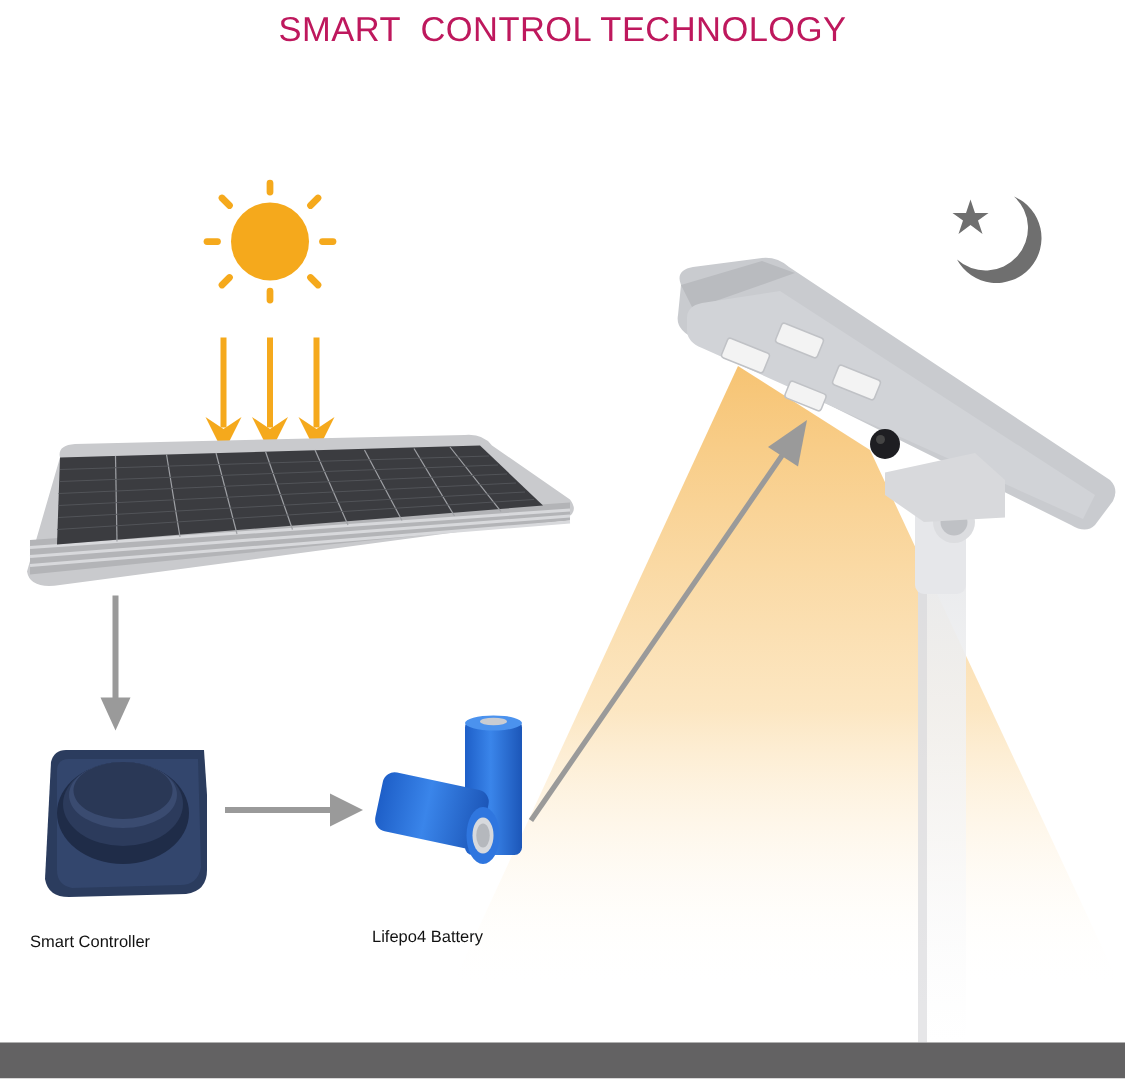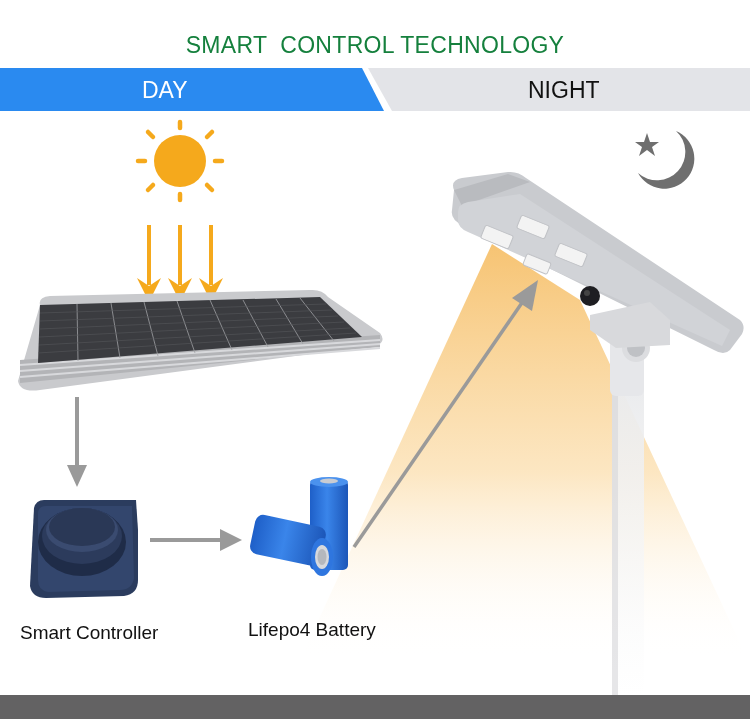--- a/index.html
+++ b/index.html
@@ -1,51 +1,45 @@
 <!DOCTYPE html>
 <html><head>
   <meta charset="utf-8">
   <style>
     * { margin: 0; padding: 0; box-sizing: border-box; }
     html, body { width: 750px; height: 719px; background: #ffffff; overflow: hidden; }
     body { position: relative; font-family: "Liberation Sans", sans-serif; }
     .title {
-      position: absolute; left: 0; top: 32px; width: 750px; text-align: center;
-      font-size: 23px; color: #15803d; letter-spacing: 0.3px; white-space: pre;
+      position: absolute; left: 0; top: 6px; width: 750px; text-align: center;
+      font-size: 23px; color: #be185d; letter-spacing: 0.3px; white-space: pre;
     }
     .tabbar { position: absolute; left: 0; top: 68px; width: 750px; height: 43px; }
     .tab-day {
       position: absolute; left: 0; top: 0; width: 384px; height: 43px;
       background: #2a8af0;
       clip-path: polygon(0 0, 362px 0, 384px 43px, 0 43px);
     }
     .tab-night {
       position: absolute; left: 368px; top: 0; width: 382px; height: 43px;
       background: #e3e4e8;
       clip-path: polygon(0 0, 382px 0, 382px 43px, 24px 43px);
     }
     .tab-label { position: absolute; top: 9px; font-size: 23px; }
     .tab-day .tab-label { left: 142px; color: #ffffff; }
     .tab-night .tab-label { left: 160px; color: #111; }
     .abs { position: absolute; }
-    .caption { position: absolute; font-size: 19px; color: #111; }
+    .caption { position: absolute; font-size: 11px; color: #111; }
     .footer-bar { position: absolute; left: 0; top: 695px; width: 750px; height: 24px; background: #636263; }
   </style>
 </head>
 <body>
 
 <div class="title">SMART  CONTROL TECHNOLOGY</div>
 
 <div class="tabbar">
-  <div class="tab-day">
-    <span class="tab-label">DAY</span>
-  </div>
-  <div class="tab-night">
-    <span class="tab-label">NIGHT</span>
-  </div>
 </div>
 
 <svg class="abs" style="left:0;top:0" width="750" height="719">
   <defs>
     <linearGradient id="beamGrad" x1="0" y1="0" x2="0" y2="1">
       <stop offset="0" stop-color="#f5b95a" stop-opacity="0.85"></stop>
       <stop offset="0.55" stop-color="#fbdca8" stop-opacity="0.7"></stop>
       <stop offset="1" stop-color="#ffffff" stop-opacity="0"></stop>
     </linearGradient>
   </defs>

